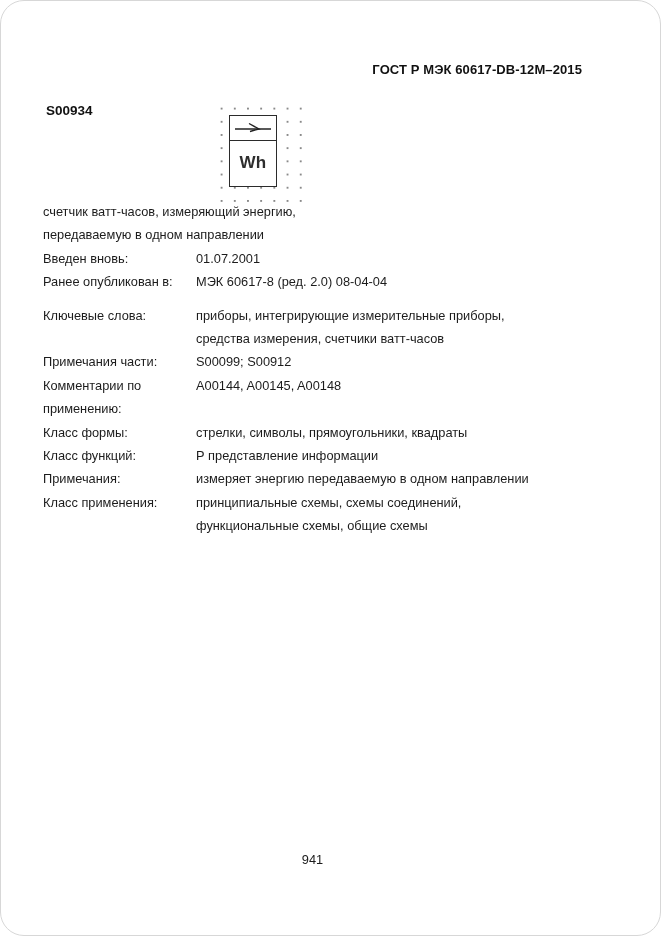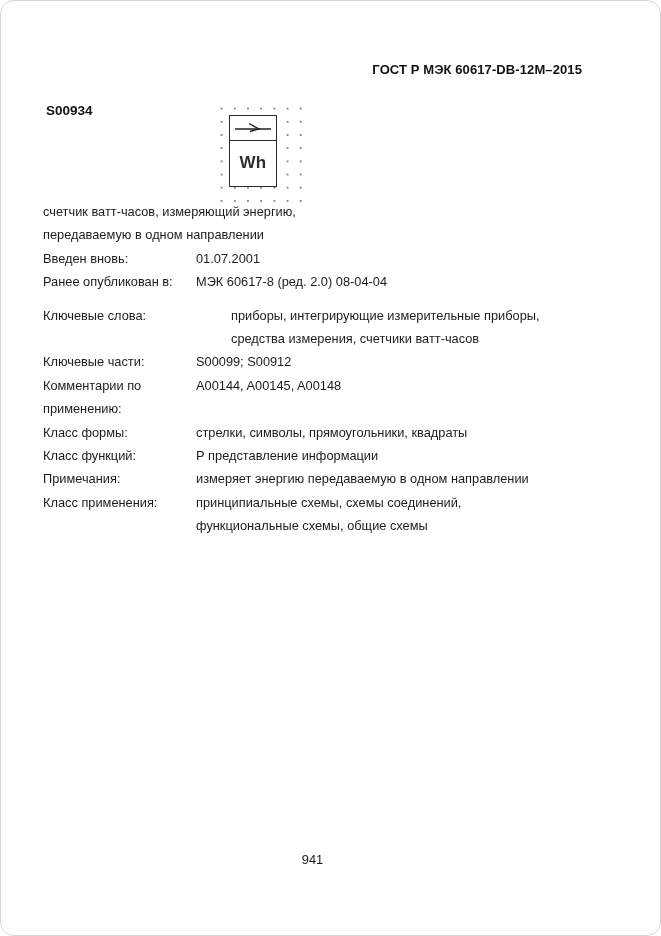--- a/index.html
+++ b/index.html
@@ -14,21 +14,21 @@
     width: 661px;
     height: 936px;
     background: #fff;
   }
   .page {
     position: absolute;
     left: 0; top: 0;
     width: 659px;
     height: 934px;
     border: 1px solid #d7d7d7;
-    border-radius: 14px;
+    border-radius: 24px;
     background: #ffffff;
     overflow: hidden;
   }
 
   
   .doc-header {
     position: absolute;
     top: 61px;
     left: 42px;
     right: 78px;
@@ -98,21 +98,20 @@
     width: 565px;
     font-size: 12.8px;
     line-height: 23.4px;
   }
   .row {
     display: flex;
     align-items: flex-start;
   }
   .row.gap {
     margin-top: 10px;
-    gap: 35px;
   }
   .row .label {
     flex: 0 0 153px;
     width: 153px;
   }
   .row .value {
     flex: 1 1 auto;
   }
 
   
@@ -183,21 +182,21 @@
           <div>Ключевые слова:</div>
         </div>
         <div class="value">
           <div>приборы, интегрирующие измерительные приборы,</div>
           <div>средства измерения, счетчики ватт-часов</div>
         </div>
       </div>
 
       <div class="row">
         <div class="label">
-          <div>Ключевые части:</div>
+          <div>Примечания части:</div>
         </div>
         <div class="value">
           <div>S00099; S00912</div>
         </div>
       </div>
 
       <div class="row">
         <div class="label">
           <div>Комментарии по</div>
           <div>применению:</div>

